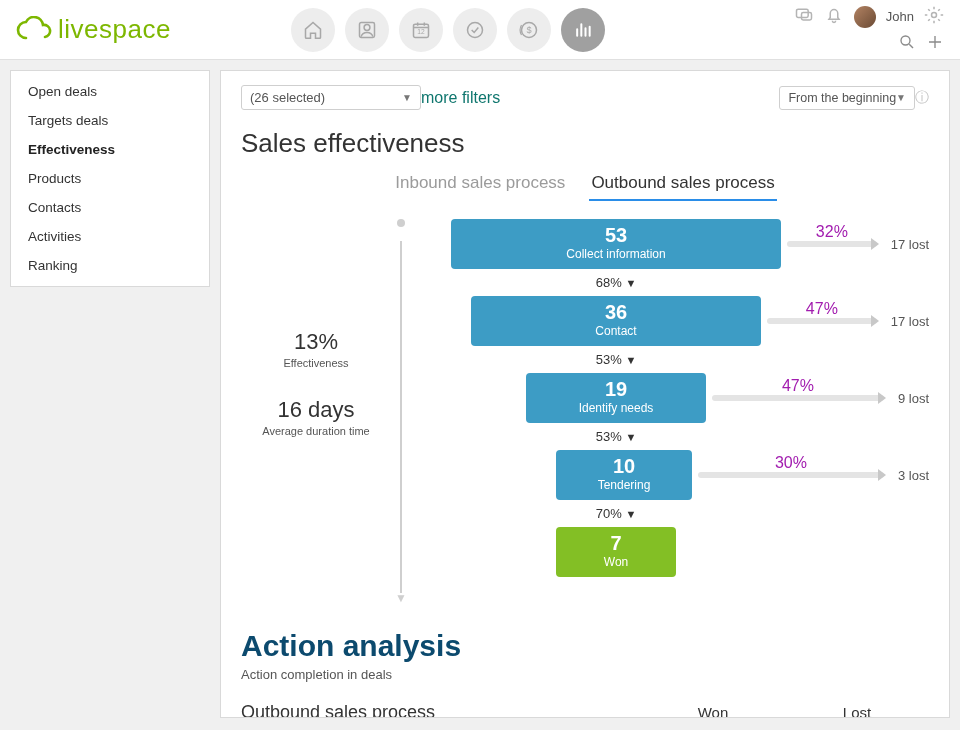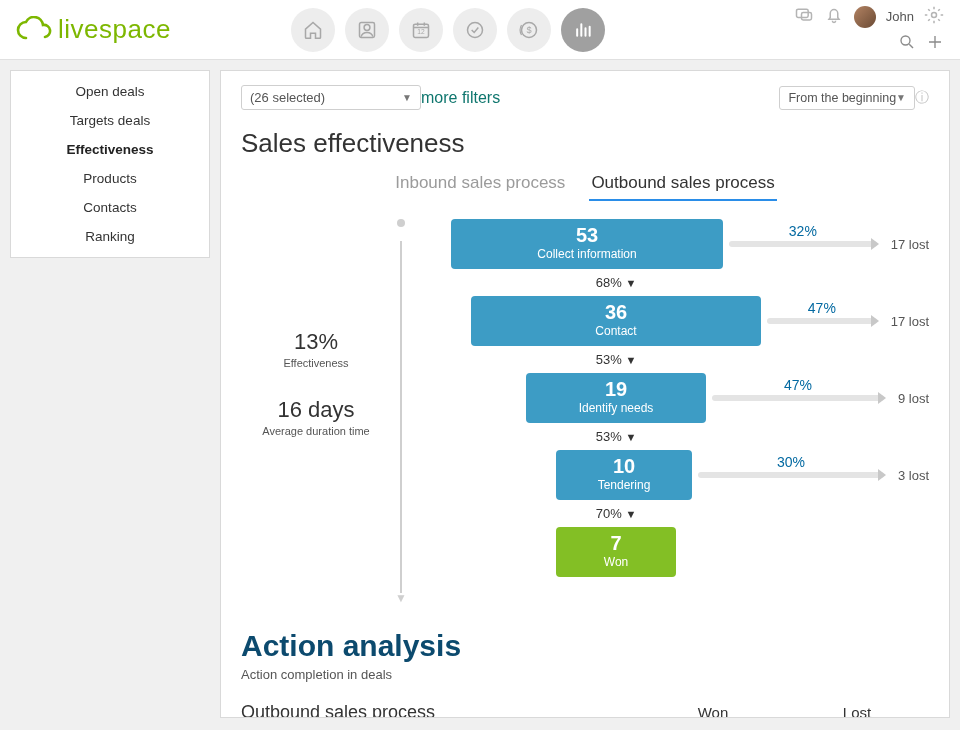--- a/index.html
+++ b/index.html
@@ -21,21 +21,21 @@
   .avatar { width:22px; height:22px; border-radius:50%; background:linear-gradient(135deg,#b38363,#6a4a34); display:inline-block; }
   .user-name { font-size:13px; color:#555; }
   .gear { color:#bcbcbc; }
   .tr-row2 .ico svg{ width:18px; height:18px; stroke:#8a8a8a; }
 
   
   .wrap { display:flex; gap:10px; padding:10px; }
 
   
   .sidebar { width:200px; background:#fff; border:1px solid #d9d9d9; padding:6px 0; align-self:flex-start; }
-  .sb-item { padding:7px 10px; font-size:13.5px; color:#333; cursor:pointer;text-align:center; }
+  .sb-item { padding:7px 17px; font-size:13.5px; color:#333; cursor:pointer; }
   .sb-item.active { font-weight:700; color:#222; }
 
   
   .main { flex:1; background:#fff; border:1px solid #d9d9d9; padding:14px 20px 30px 20px; height:648px; overflow:hidden; }
 
   .filter-row { display:flex; align-items:center; margin-bottom:18px; }
   .select { border:1px solid #cfcfcf; border-radius:3px; padding:4px 8px; font-size:13px; color:#555; background:#fff; min-width:180px; display:flex; align-items:center; justify-content:space-between; }
   .select .caret { font-size:10px; color:#777; }
   .link-more { color:#0f766e; font-size:16px; cursor:pointer; }
   .filter-spacer { flex:1; }
@@ -60,21 +60,21 @@
   .axis-arrow { color:#cfcfcf; font-size:12px; margin-top:-2px;}
 
   .funnel { flex:1; position:relative; }
   .stage-row { display:flex; align-items:center; height:50px; margin-bottom:28px; position:relative; }
   .stage-bar { background:#3d9cc5; color:#fff; border-radius:4px; text-align:center; padding:6px 0 8px 0; }
   .stage-bar.won { background:#83bf25; }
   .stage-count { font-size:20px; font-weight:600; line-height:1; }
   .stage-name  { font-size:12px; margin-top:2px; }
   .lost-track { position:relative; height:6px; background:#e4e4e4; border-radius:3px; margin-left:6px; flex:1; display:flex; align-items:center; }
   .lost-track::after{ content:""; position:absolute; right:-2px; top:-3px; border-left:8px solid #c8c8c8; border-top:6px solid transparent; border-bottom:6px solid transparent;}
-  .lost-pct-over { position:absolute; top:-18px; left:50%; transform:translateX(-50%); font-size:14px; color:#0369a1; }
+  .lost-pct-over { position:absolute; top:-18px; left:50%; transform:translateX(-50%); font-size:16px; color:#a21caf; }
   .lost-label { font-size:13px; color:#555; margin-left:14px; white-space:nowrap; }
   .conv { text-align:center; font-size:13px; color:#333; margin:-22px 0 6px 0; }
   .conv .tri{ font-size:11px; }
 
   
   h2.section-title { font-size:30px; font-weight:700; color:#0c4a6e; margin-top:24px; }
   .section-sub { font-size:13px; color:#555; margin-top:4px; margin-bottom:20px; }
   .aa-head { display:flex; align-items:baseline; }
   .aa-head h3 { font-size:18px; font-weight:400; flex:0 0 400px; }
   .aa-col { flex:1; text-align:center; font-size:15px; color:#333; }
@@ -162,20 +162,21 @@
 </div>
 
 <div class="wrap">
 
   <div class="sidebar" id="sidebar">
       <div class="sb-item">Open deals</div>
       <div class="sb-item">Targets deals</div>
       <div class="sb-item active">Effectiveness</div>
       <div class="sb-item">Products</div>
       <div class="sb-item">Contacts</div>
+      <div class="sb-item">Activities</div>
       <div class="sb-item">Ranking</div>
     </div>
 
   <div class="main">
     <div class="filter-row">
       <div class="select">
         <span>(26 selected)</span>
         <span class="caret">▼</span>
       </div>
       <span class="link-more">more filters</span>
@@ -201,21 +202,21 @@
         <div class="metric-big">16 days</div>
         <div class="metric-small">Average duration time</div>
       </div>
       <div class="axis">
         <span class="axis-dot"></span>
           <div class="axis-line" style="height:320px"></div>
           <span class="axis-arrow">▼</span>
       </div>
       <div class="funnel" id="funnel">
           <div class="stage-row">
-            <div class="stage-bar" style="width: 272px; margin-left: 40px;">
+            <div class="stage-bar" style="width: 330px; margin-left: 40px;">
               <div class="stage-count">53</div>
               <div class="stage-name">Collect information</div>
             </div>
             <div class="lost-track">
               <span class="lost-pct-over">32%</span>
             </div>
             <span class="lost-label">17 lost</span>
           </div>
           <div class="conv" style="width: 330px; margin-left: 40px;">68% <span class="tri">▼</span></div>
           <div class="stage-row">

